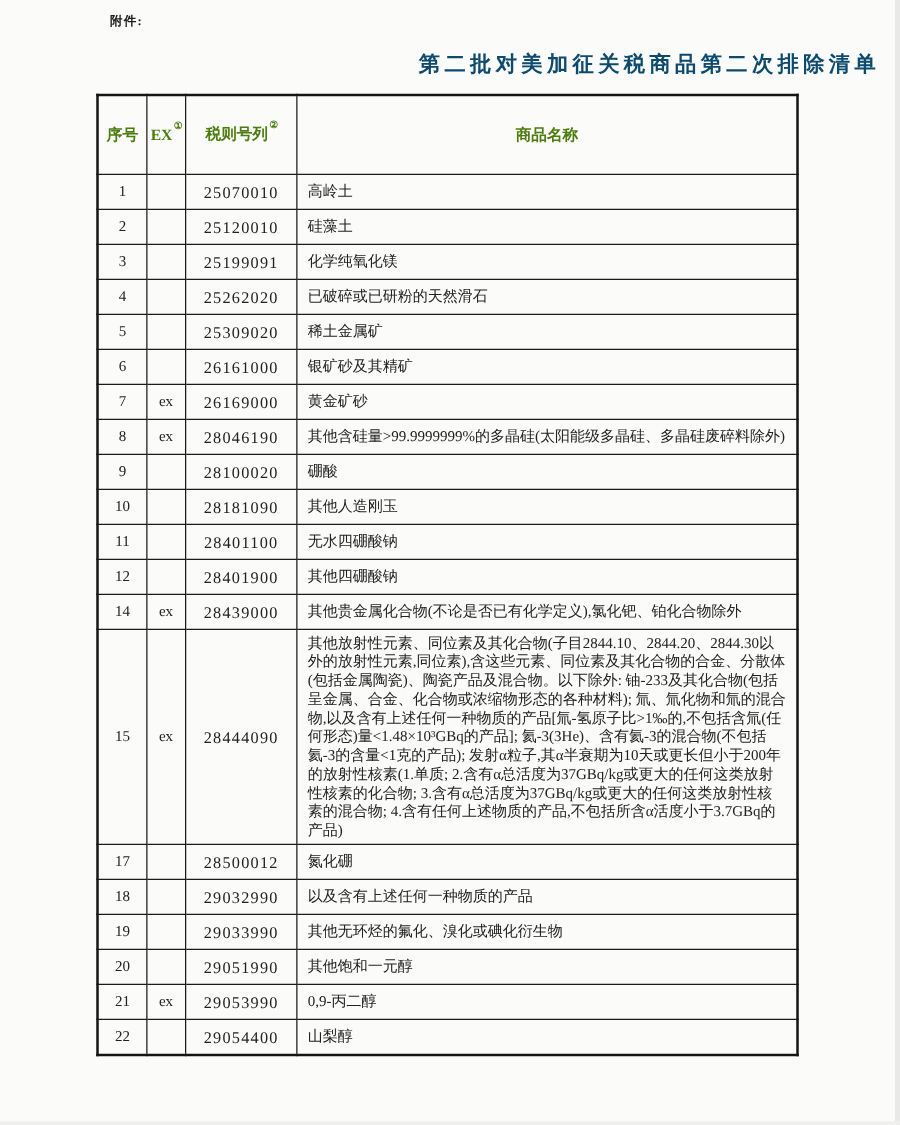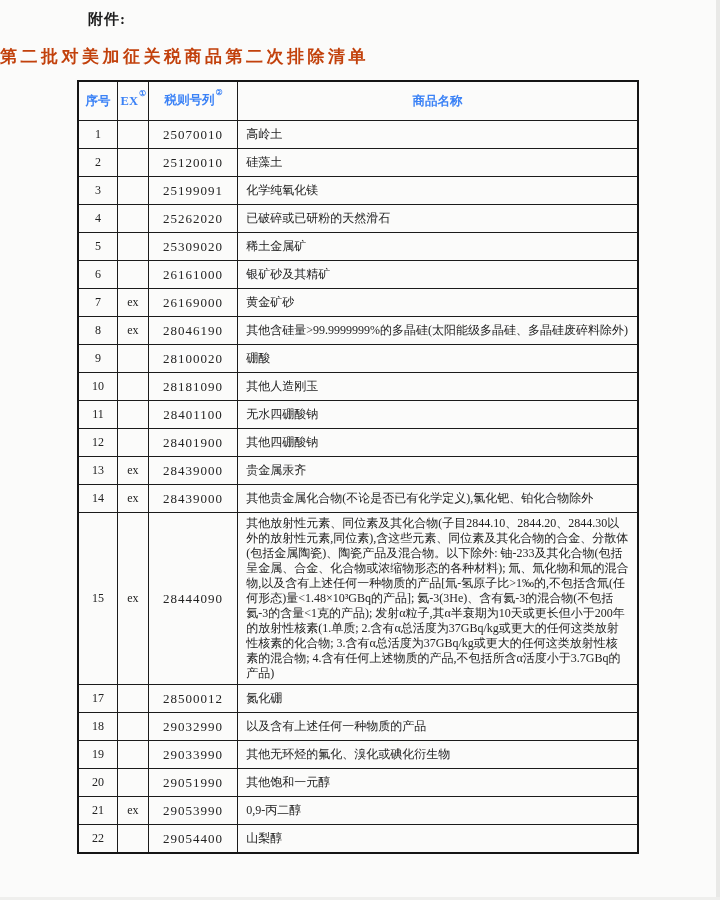--- a/index.html
+++ b/index.html
@@ -3,38 +3,38 @@
 <meta charset="utf-8">
 <style>
   html,body{margin:0;padding:0;}
   body{
     width:720px;height:900px;background:#fbfbfa;color:#1c1c1c;
     font-family:"Liberation Serif","DejaVu Serif",serif;
     -webkit-font-smoothing:antialiased;
   }
   .page{position:relative;width:720px;height:900px;overflow:hidden;}
   .attachment{
-    padding-top:10px;margin-left:88px;font-size:15px;font-weight:bold;
+    padding-top:10px;margin-left:88px;font-size:10px;font-weight:bold;
     letter-spacing:1px;
   }
   .doc-title{
-    margin:16px 3px 0 0;text-align:left;font-size:17px;font-weight:bold;
-    letter-spacing:3.5px;color:#c2410c;
+    margin:16px 16px 0 0;text-align:right;font-size:17px;font-weight:bold;
+    letter-spacing:3.5px;color:#0c4a6e;
   }
   table.exclusion{
     border-collapse:collapse;table-layout:fixed;
     margin:12px 0 0 77px;width:562px;
     border:2.2px solid #151515;
   }
   .exclusion th,.exclusion td{
     border:1.6px solid #1b1b1b;overflow:hidden;
   }
   .exclusion th{
     height:30px;font-size:12.5px;font-weight:bold;text-align:center;
-    padding:4px 2px;color:#3b82f6;
+    padding:16px 2px;color:#4d7c0f;
   }
   .exclusion td{font-size:12px;color:#222;}
   .col-no{width:37px;}
   .col-ex{width:29px;}
   .col-code{width:84px;}
   .col-name{width:376px;}
   td.col-no,td.col-ex{height:25px;text-align:center;}
   td.col-code{text-align:center;letter-spacing:1px;font-size:13px;}
   td.col-name{padding:3px 8px;line-height:15px;text-align:left;}
   sup.circ{font-size:8px;position:relative;top:-4px;left:1px;font-weight:bold;}
@@ -141,26 +141,20 @@
           <td class="col-code">28401100</td>
           <td class="col-name">无水四硼酸钠</td>
         </tr>
         <tr>
           <td class="col-no">12</td>
           <td class="col-ex"></td>
           <td class="col-code">28401900</td>
           <td class="col-name">其他四硼酸钠</td>
         </tr>
         <tr>
-          <td class="col-no">13</td>
-          <td class="col-ex">ex</td>
-          <td class="col-code">28439000</td>
-          <td class="col-name">贵金属汞齐</td>
-        </tr>
-        <tr>
           <td class="col-no">14</td>
           <td class="col-ex">ex</td>
           <td class="col-code">28439000</td>
           <td class="col-name">其他贵金属化合物(不论是否已有化学定义),氯化钯、铂化合物除外</td>
         </tr>
         <tr>
           <td class="col-no">15</td>
           <td class="col-ex">ex</td>
           <td class="col-code">28444090</td>
           <td class="col-name">其他放射性元素、同位素及其化合物(子目2844.10、2844.20、2844.30以外的放射性元素,同位素),含这些元素、同位素及其化合物的合金、分散体(包括金属陶瓷)、陶瓷产品及混合物。以下除外: 铀-233及其化合物(包括呈金属、合金、化合物或浓缩物形态的各种材料); 氚、氚化物和氚的混合物,以及含有上述任何一种物质的产品[氚-氢原子比&gt;1‰的,不包括含氚(任何形态)量&lt;1.48×10³GBq的产品]; 氦-3(3He)、含有氦-3的混合物(不包括氦-3的含量&lt;1克的产品); 发射α粒子,其α半衰期为10天或更长但小于200年的放射性核素(1.单质; 2.含有α总活度为37GBq/kg或更大的任何这类放射性核素的化合物; 3.含有α总活度为37GBq/kg或更大的任何这类放射性核素的混合物; 4.含有任何上述物质的产品,不包括所含α活度小于3.7GBq的产品)</td>

